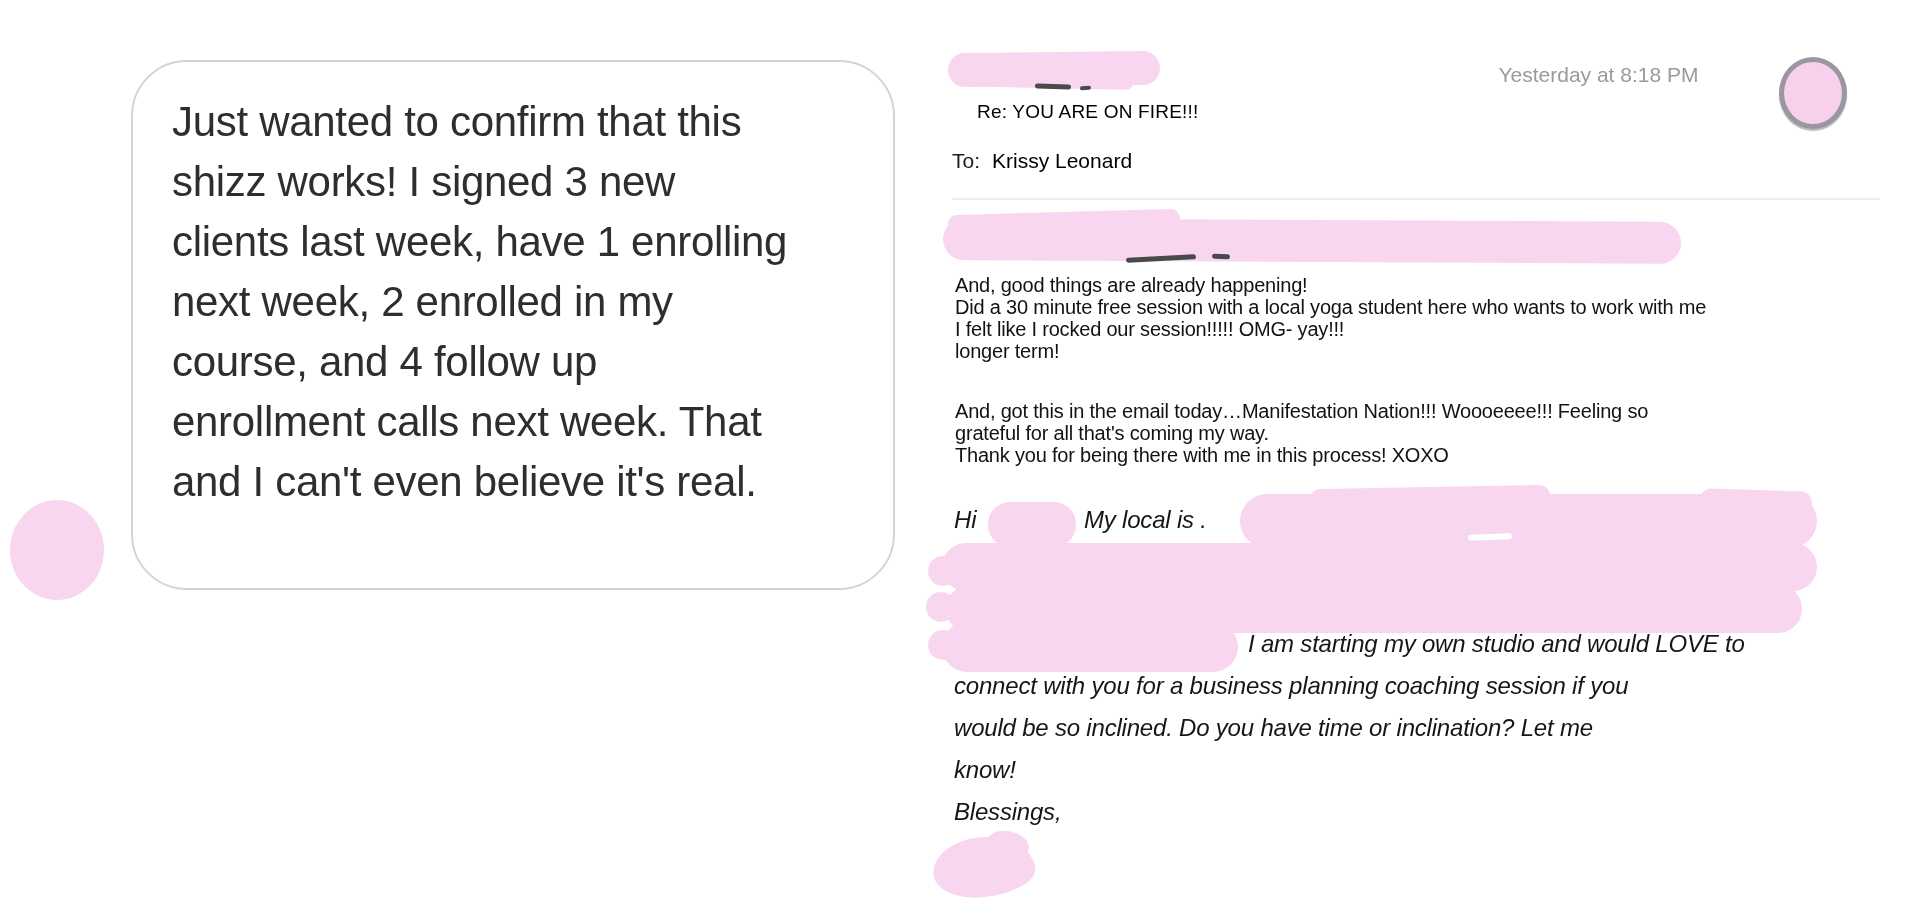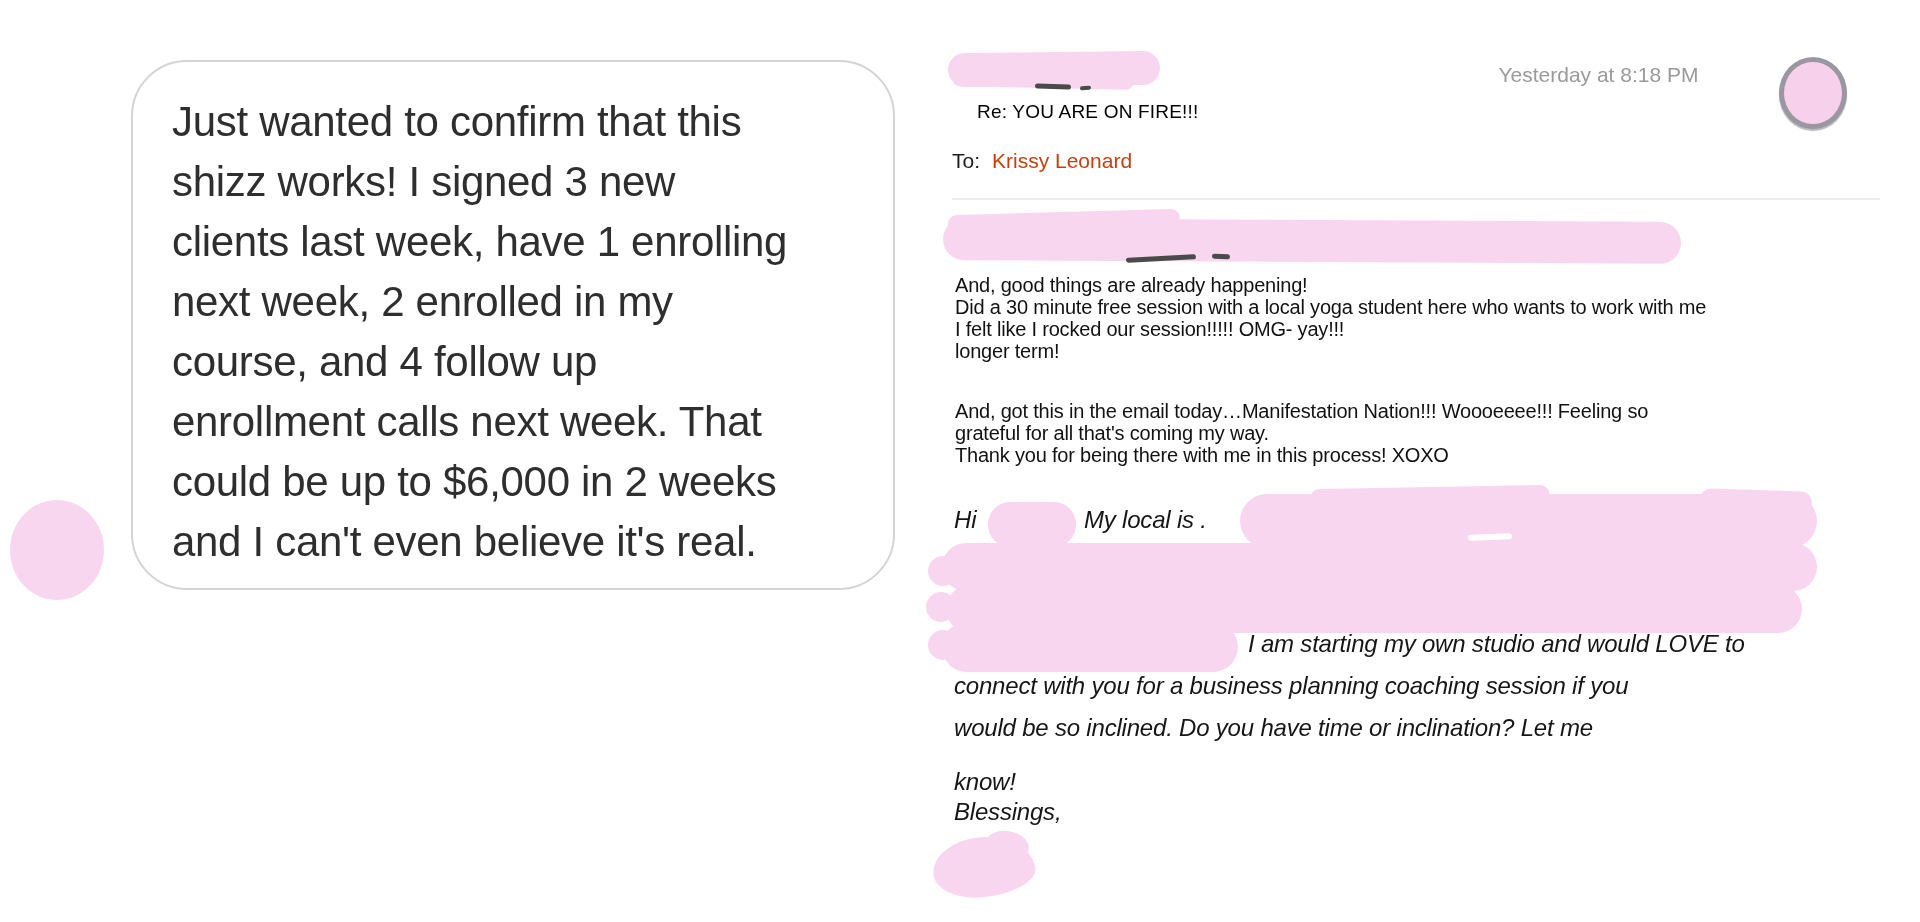--- a/index.html
+++ b/index.html
@@ -25,21 +25,21 @@
   .sender-blob2{left:952px;top:72px;width:182px;height:16px;border-radius:8px;transform:rotate(1.2deg);}
   .remnant{background:#4a4a4a;border-radius:3px;}
   .sender-remnant{left:1035px;top:84px;width:36px;height:5px;transform:rotate(2deg);}
   .sender-remnant2{left:1080px;top:86px;width:11px;height:4px;transform:rotate(-4deg);}
   .timestamp{left:1440px;top:63px;width:317px;text-align:center;font-size:21px;color:#9a9a9a;}
   .avatar{left:1779px;top:57px;width:68px;height:72px;border-radius:50%;
     background:#F7D0EC;border:5px solid #9B97A1;box-sizing:border-box;
     box-shadow:0 2px 1px rgba(125,122,135,0.55);}
   .subject{left:952px;top:101px;font-size:19px;color:#000000;font-weight:500;letter-spacing:0.2px;margin-left:25px;}
   .to-row{left:952px;top:149px;font-size:21px;color:#1c1c1c;}
-  .to-row .to-value{color:#c2410c;margin-left:12px;}
+  .to-row .to-value{color:#000000;margin-left:12px;}
   .divider{left:952px;top:198px;width:928px;height:2px;background:#ededed;}
   
   .bar1{left:943px;top:220px;width:738px;height:42px;border-radius:21px;transform:rotate(0.3deg);}
   .bar1b{left:948px;top:212px;width:232px;height:18px;border-radius:9px;transform:rotate(-1.6deg);}
   .bar1-remnant{left:1126px;top:256px;width:70px;height:5px;transform:rotate(-3deg);}
   .bar1-remnant2{left:1212px;top:254px;width:18px;height:5px;transform:rotate(3deg);}
   
   .body-par{font-size:20px;line-height:22px;color:#121212;letter-spacing:-0.2px;white-space:nowrap;}
   .p1{left:955px;top:274px;}
   .p2{left:955px;top:400px;}
@@ -54,40 +54,39 @@
   .blobA-gap{left:1468px;top:534px;width:44px;height:6px;background:#ffffff;border-radius:3px;transform:rotate(-2deg);}
   .blockB1{left:942px;top:543px;width:875px;height:48px;border-radius:24px;}
   .blockB2{left:946px;top:585px;width:856px;height:48px;border-radius:24px;}
   .lobeC{left:942px;top:622px;width:296px;height:50px;border-radius:25px;}
   .bumpL1{left:928px;top:556px;width:30px;height:30px;border-radius:50%;}
   .bumpL2{left:926px;top:592px;width:30px;height:30px;border-radius:50%;}
   .bumpL3{left:928px;top:630px;width:30px;height:30px;border-radius:50%;}
   .fwd1{left:1248px;top:630px;}
   .fwd2{left:954px;top:672px;}
   .fwd3{left:954px;top:714px;}
-  .fwd4{left:954px;top:756px;margin-top:12px;}
+  .fwd4{left:954px;top:756px;}
   .fwd5{left:954px;top:798px;}
   .sig-blob{left:933px;top:837px;width:102px;height:60px;
     border-radius:48% 52% 55% 45% / 55% 60% 40% 45%;transform:rotate(-5deg);}
   .sig-blob2{left:985px;top:831px;width:44px;height:30px;border-radius:50%;transform:rotate(8deg);}
 </style>
 </head>
 <body>
 
 <div class="canvas">
 
   <div class="abs bubble"></div>
   <div class="abs bubble-text">
     <div>Just wanted to confirm that this</div>
     <div>shizz works! I signed 3 new</div>
     <div>clients last week, have 1 enrolling</div>
     <div>next week, 2 enrolled in my</div>
     <div>course, and 4 follow up</div>
     <div>enrollment calls next week. That</div>
-    <div>could be up to $6,000 in 2 weeks</div>
     <div>and I can't even believe it's real.</div>
   </div>
   <div class="abs pink left-dot"></div>
 
   <div class="abs pink sender-blob"></div>
   <div class="abs pink sender-blob2"></div>
   <div class="abs remnant sender-remnant"></div>
   <div class="abs remnant sender-remnant2"></div>
   <div class="abs timestamp">Yesterday at 8:18 PM</div>
   <div class="abs avatar"></div>

